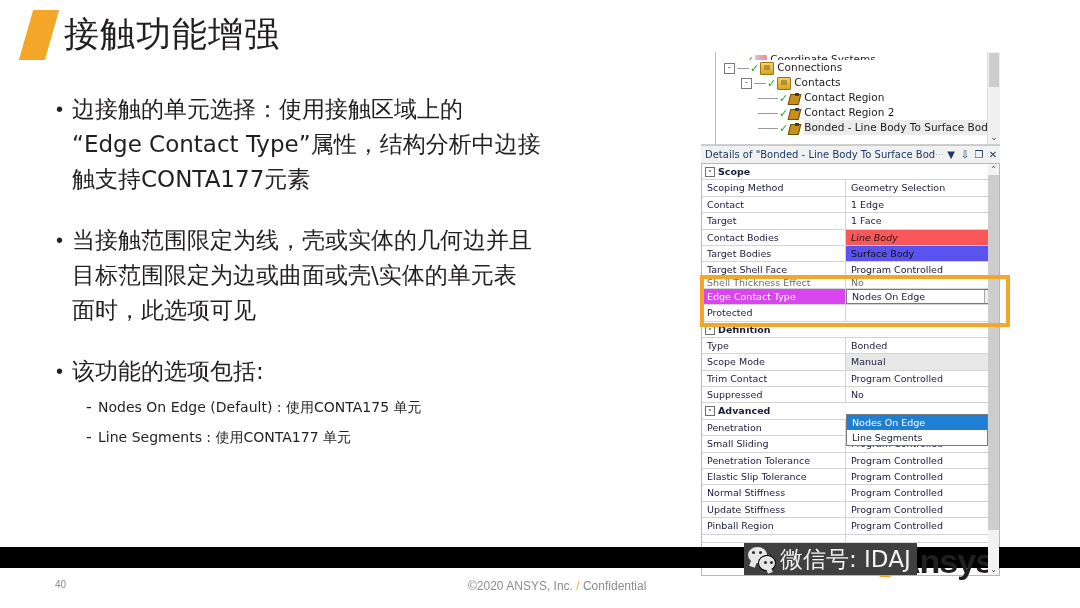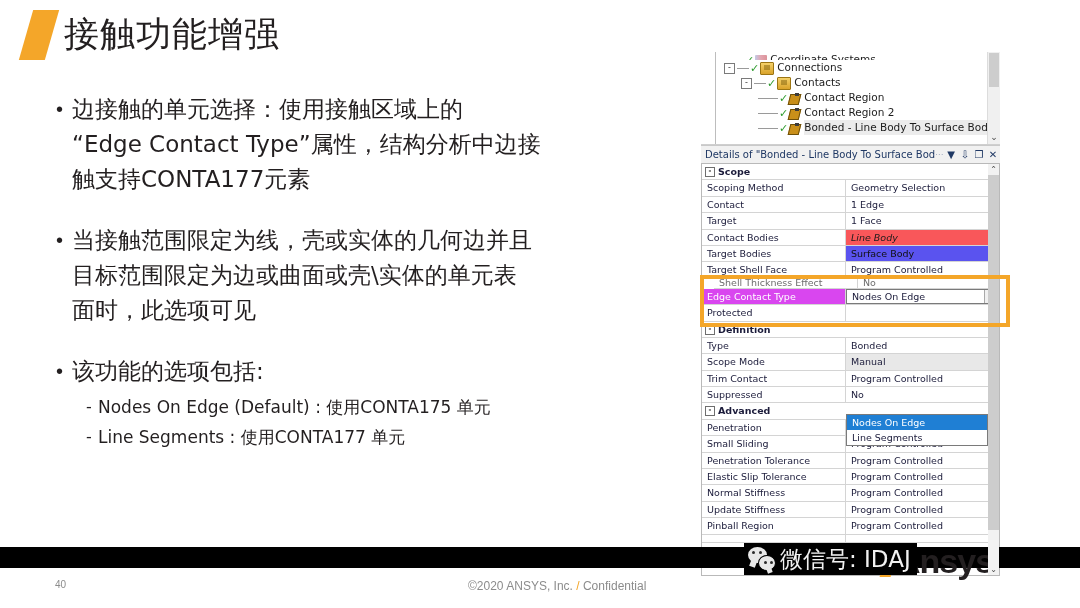--- a/index.html
+++ b/index.html
@@ -33,21 +33,21 @@
     flex:1;font-size:23px;line-height:35px;color:#231f20;
     font-family:"DejaVu Sans","Liberation Sans",sans-serif;
   }
   .sub-list{margin-top:4px;}
   .sub-item{display:flex;margin-top:2px;}
   .sub-dash{
     width:26px;flex:0 0 26px;font-size:16px;line-height:28px;color:#231f20;
     padding-left:14px;box-sizing:border-box;
   }
   .sub-text{
-    font-size:17px;line-height:28px;color:#231f20;
+    font-size:14px;line-height:28px;color:#231f20;
     font-family:"DejaVu Sans","Liberation Sans",sans-serif;
   }
   
   #ansys-capture{
     position:absolute;left:701px;top:52px;width:299px;height:474px;
     background:#ffffff;
     font-family:"DejaVu Sans","Liberation Sans",sans-serif;
   }
   
   #tree-view{
@@ -130,21 +130,21 @@
     width:100%;flex:1 1 auto;border-right:none;padding-left:16px;position:relative;
   }
   .prow.section .pname .sec-exp{
     position:absolute;left:3px;top:3px;width:8px;height:8px;border:1px solid #6e6e6e;
     background:#fff;font-size:7px;line-height:6px;text-align:center;color:#222;
   }
   .pval.red{background:#f9575a;color:#1b1b1b;padding-left:5px;font-style:italic;}
   .pval.blue{background:#5a53ef;color:#101010;padding-left:5px;}
   .pval.grey{background:#e8e8e8;}
   .prow.hl .pname{background:#d946ef;color:#ffffff;}
-  .prow.clip-top{height:9px;line-height:8px;overflow:hidden;color:#6d6d6d;margin-left:12px;}
+  .prow.clip-top{height:9px;line-height:8px;overflow:hidden;color:#6d6d6d;}
   .prow.clip-bot{height:7px;overflow:hidden;}
   .combo{
     position:relative;flex:1;padding-left:5px;border:1px solid #7a7a7a;
     box-sizing:border-box;background:#fff;height:15.4px;line-height:13.4px;
   }
   .combo .caret{
     position:absolute;right:0;top:0;width:13px;height:13.4px;background:#f0f0f0;
     border-left:1px solid #a9a9a9;text-align:center;font-size:7px;line-height:13.4px;color:#222;
   }
   
@@ -181,21 +181,21 @@
   #ansys-logo{
     position:absolute;left:884px;top:544px;font-size:34px;font-weight:bold;
     color:#231f20;letter-spacing:-1px;line-height:34px;
   }
   #ansys-logo .lslash{
     display:inline-block;width:11px;height:31px;background:#f4a629;
     transform:skewX(-16deg);vertical-align:-4px;margin-right:1px;
   }
   
   #wechat-watermark{
-    position:absolute;left:744px;top:543px;height:32px;background:#000000;
+    position:absolute;left:744px;top:543px;height:32px;background:#404040;
     display:flex;align-items:center;padding:0 6px 0 4px;z-index:9;
   }
   #wechat-watermark .wx-icon{
     position:relative;width:28px;height:24px;flex:0 0 28px;margin-right:4px;
   }
   #wechat-watermark .wx-icon .b1{
     position:absolute;left:0;top:0;width:19px;height:16px;border-radius:50%;background:#e8e8e8;
   }
   #wechat-watermark .wx-icon .b1:after{
     content:"";position:absolute;left:2px;bottom:-4px;width:6px;height:6px;

